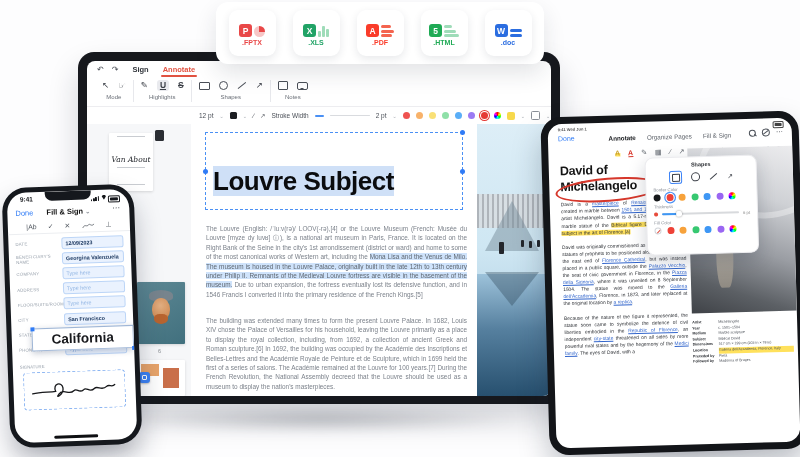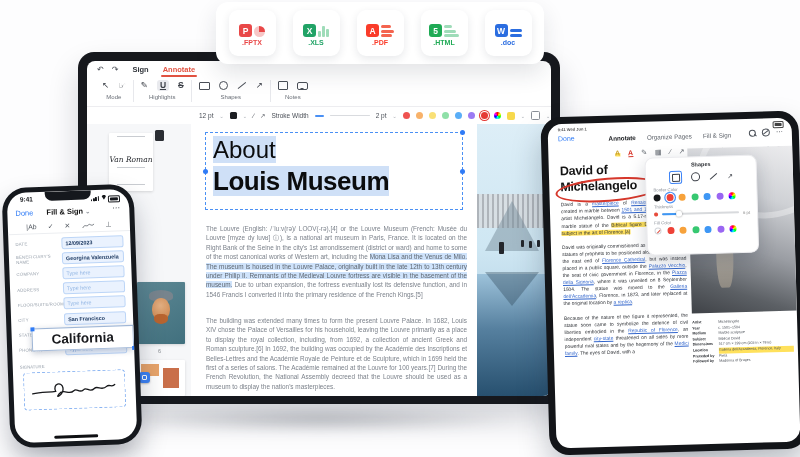--- a/index.html
+++ b/index.html
@@ -265,21 +265,21 @@
         <span class="swatch-yl"></span>
         <span class="chev">⌄</span>
         <span class="swatch-wh"></span>
         <span class="chev">⌄</span>
       </div>
 
       <div class="lap-body">
         <div class="lap-side">
           <div class="thumb-card cover">
             <div class="rule"></div>
-            <div class="script">Van Roman</div>
+            <div class="script">Van About</div>
             <div class="rule"></div>
             <div class="rule b"></div>
           </div>
           <div class="anno-sq"></div>
           <div class="pagenum" style="left:40px;top:72px;">4</div>
           <div class="thumb-card portrait">
             <div class="hat"></div>
             <div class="face"></div>
             <div class="beard"></div>
           </div>
@@ -290,22 +290,21 @@
           </div>
           <div class="blue-badge"></div>
         </div>
 
         <div class="lap-page">
           <div class="sel-box">
             <span class="handle" style="left:-3px;top:36px;"></span>
             <span class="handle" style="right:-3px;top:36px;"></span>
             <span class="handle" style="right:-3px;top:-3px;"></span>
           </div>
-          <div class="doc-title1"><span class="hl-blue">About</span></div>
-          <div class="doc-title2"><span class="hl-blue">Louis Museum</span></div>
+          <div class="doc-title2"><span class="hl-blue">Louvre Subject</span></div>
           <div class="doc-p" style="top:100px;"><span>The Louvre (English: /ˈluːv(rə)/ LOOV(-rə),[4] or the Louvre Museum (French: Musée du Louvre [myze dy luvʁ] ⓘ), is a national art museum in Paris, France. It is located on the Right Bank of the Seine in the city's 1st arrondissement (district or ward) and home to some of the most canonical works of Western art, including the </span><span class="hl">Mona Lisa and the Venus de Milo. The museum is housed in the Louvre Palace, originally built in the late 12th to 13th century under Philip II. Remnants of the Medieval Louvre fortress are visible in the basement of the museum.</span><span> Due to urban expansion, the fortress eventually lost its defensive function, and in 1546 Francis I converted it into the primary residence of the French Kings.[5]</span></div>
           <div class="doc-p" style="top:192px;">The building was extended many times to form the present Louvre Palace. In 1682, Louis XIV chose the Palace of Versailles for his household, leaving the Louvre primarily as a place to display the royal collection, including, from 1692, a collection of ancient Greek and Roman sculpture.[6] In 1692, the building was occupied by the Académie des Inscriptions et Belles-Lettres and the Académie Royale de Peinture et de Sculpture, which in 1699 held the first of a series of salons. The Académie remained at the Louvre for 100 years.[7] During the French Revolution, the National Assembly decreed that the Louvre should be used as a museum to display the nation's masterpieces.</div>
         </div>
 
         <div class="lap-photo">
           <div class="bldg"></div>
           <div class="pyr"></div>
           <div class="person" style="left:22px;top:118px;width:5px;height:12px;"></div>
           <div class="person" style="left:44px;top:116px;"></div>
           <div class="person" style="left:52px;top:117px;"></div>

